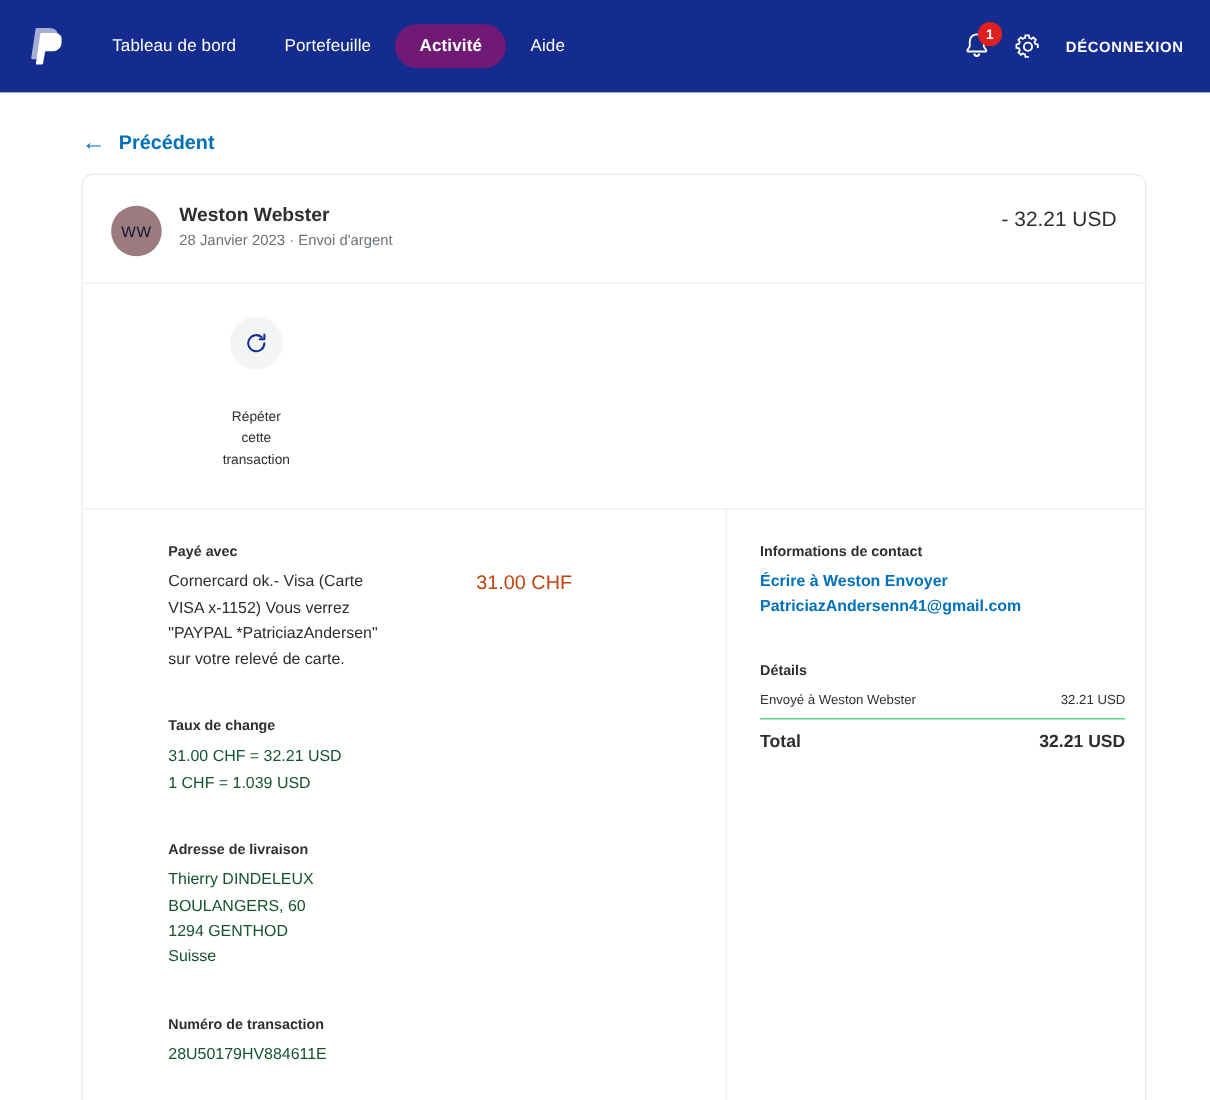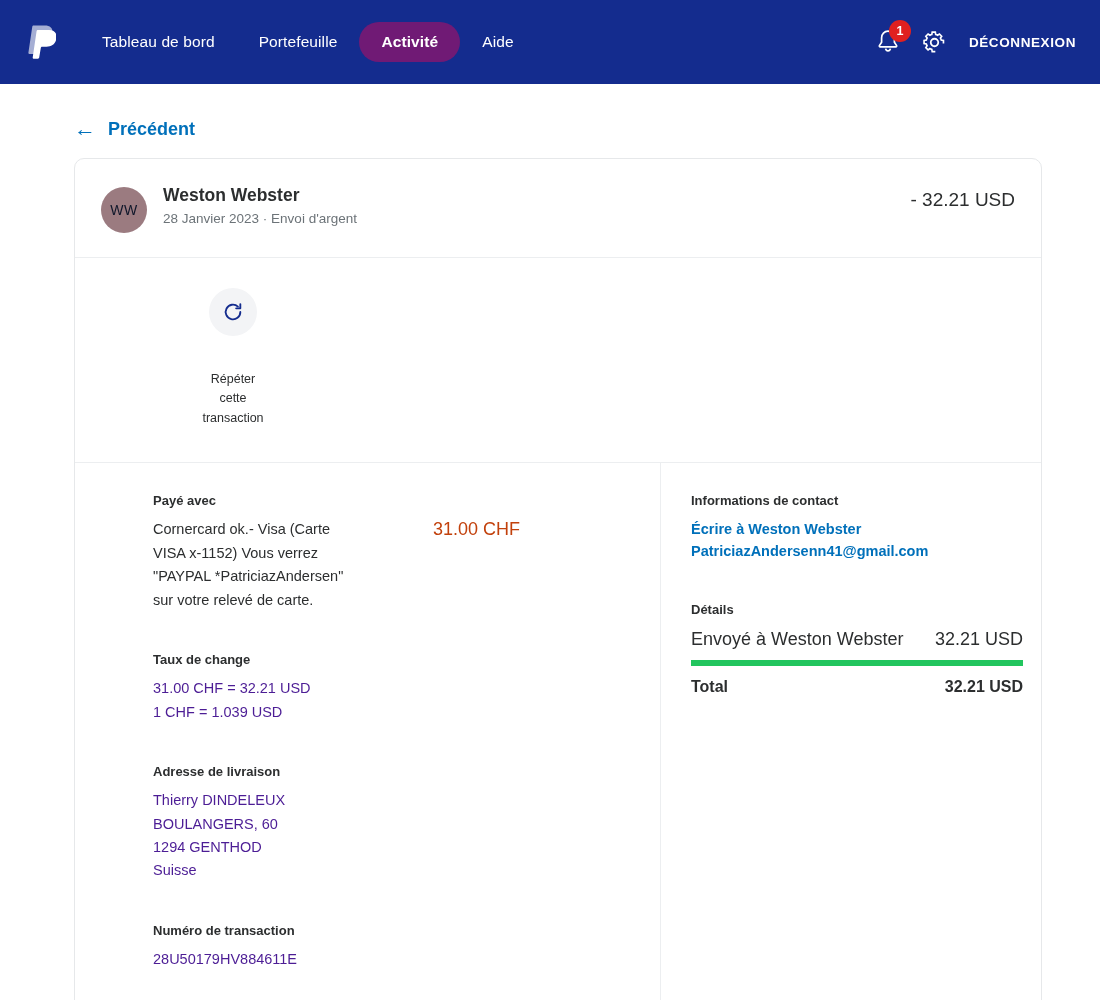--- a/index.html
+++ b/index.html
@@ -193,41 +193,41 @@
   }
   .paid-amount {
     font-size: 18px;
     color: #c2410c;
     padding-left: 72px;
     padding-top: 1px;
     white-space: nowrap;
   }
   .plain {
     font-size: 14.5px;
-    color: #4c1d95;
+    color: #14532d;
     line-height: 1.62;
   }
 
   .contact-link {
     display: block;
     color: #0070ba;
     font-size: 14.5px;
     font-weight: bold;
     line-height: 1.52;
     cursor: pointer;
     text-decoration: none;
   }
   .det-row {
     display: flex;
     justify-content: space-between;
     align-items: baseline;
-    font-size: 18px;
+    font-size: 12px;
     color: #2c2e2f;
     padding: 2px 0 10px 0;
-    border-bottom: 6px solid #22c55e;
+    border-bottom: 1px solid #22c55e;
   }
   .det-row.total {
     border-bottom: none;
     font-weight: bold;
     font-size: 16px;
     padding-top: 12px;
   }
 </style>
 </head>
 <body>
@@ -323,21 +323,21 @@
         <div class="plain">BOULANGERS, 60</div>
         <div class="plain">1294 GENTHOD</div>
         <div class="plain">Suisse</div>
 
         <div class="sec-title spaced">Numéro de transaction</div>
         <div class="plain">28U50179HV884611E</div>
       </div>
 
       <div class="col-right">
         <div class="sec-title">Informations de contact</div>
-        <a class="contact-link" href="#">Écrire à Weston Webster</a>
+        <a class="contact-link" href="#">Écrire à Weston Envoyer</a>
         <a class="contact-link" href="#">PatriciazAndersenn41@gmail.com</a>
 
         <div class="sec-title spaced">Détails</div>
         <div class="det-row">
           <span>Envoyé à Weston Webster</span>
           <span>32.21 USD</span>
         </div>
         <div class="det-row total">
           <span>Total</span>
           <span>32.21 USD</span>

